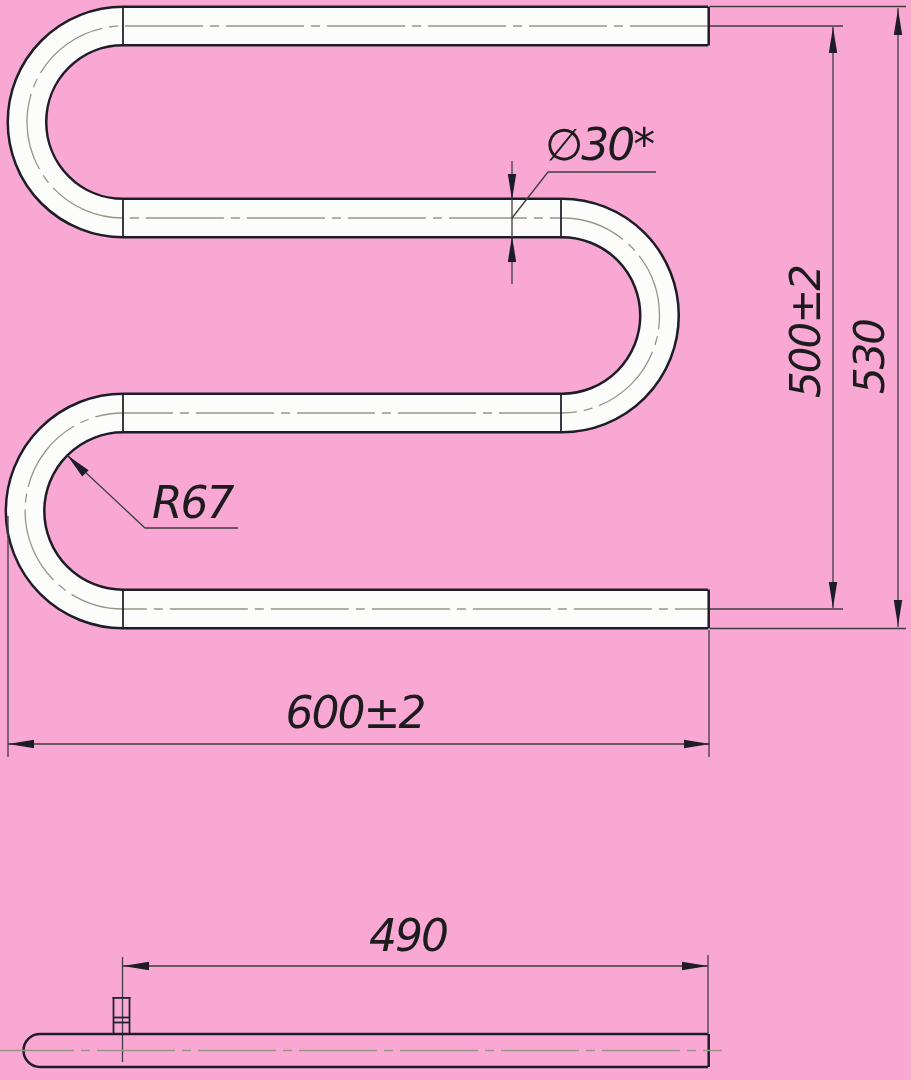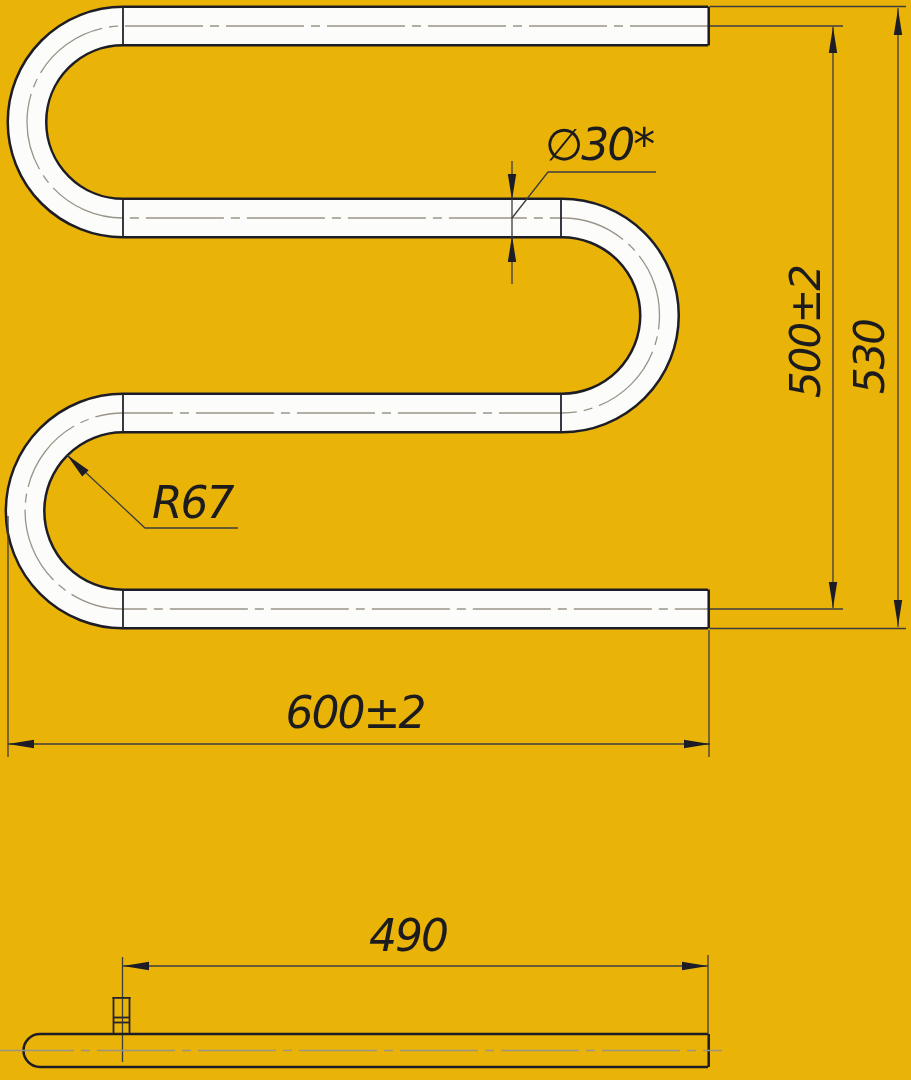--- a/index.html
+++ b/index.html
@@ -1,16 +1,16 @@
 <!DOCTYPE html>
 <html><head>
 <meta charset="utf-8">
 <style>
   html,body{margin:0;padding:0;background:#ffffff;}
-  .stage{position:relative;width:911px;height:1080px;background:#eab308;overflow:hidden;
+  .stage{position:relative;width:911px;height:1080px;background:#f9a8d4;overflow:hidden;
          font-family:"DejaVu Sans",sans-serif;}
   svg{position:absolute;left:0;top:0;}
   .pipe-black{stroke:#1d1d27;stroke-width:41;fill:none;}
   .pipe-white{stroke:#fcfcfa;stroke-width:36;fill:none;}
   .edge{stroke:#1d1d27;stroke-width:2.5;fill:none;}
   .seam{stroke:#23232d;stroke-width:1.8;fill:none;}
   .cl{stroke:#9a9488;stroke-width:1.3;fill:none;stroke-dasharray:78 7 9 7;}
   .thin{stroke:#3d3d3f;stroke-width:1.3;fill:none;}
   .arrow{fill:#1d1d27;stroke:none;}
   text{font-family:"DejaVu Sans",sans-serif;font-style:italic;font-size:44px;

